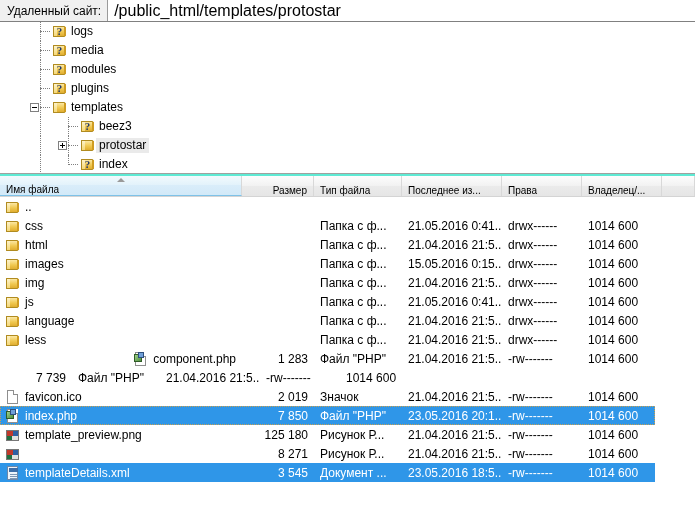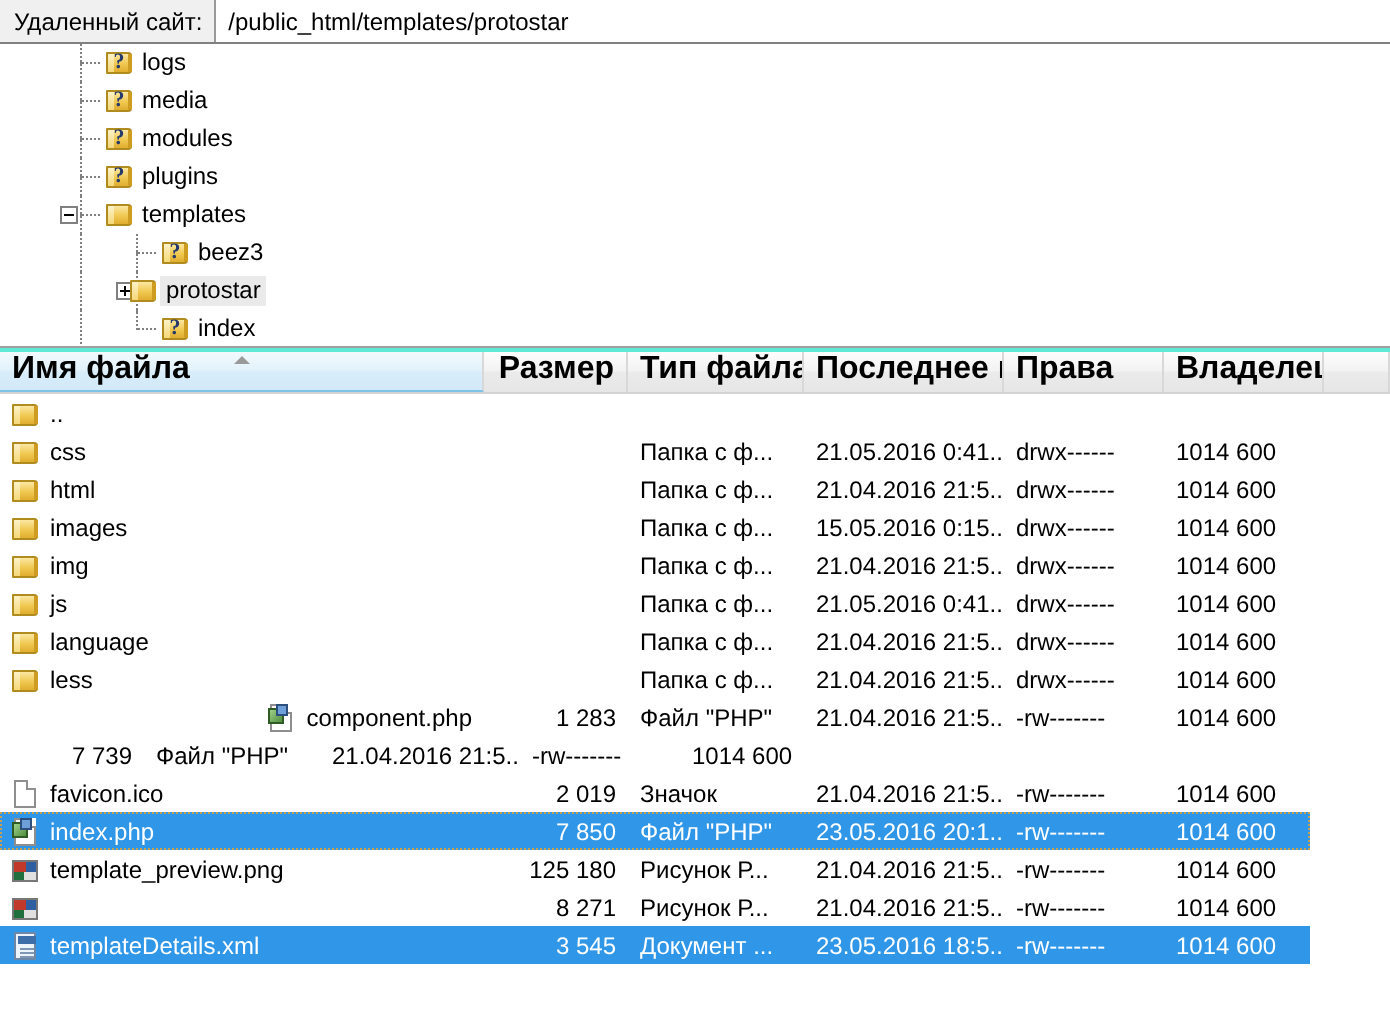--- a/index.html
+++ b/index.html
@@ -29,21 +29,21 @@
     font-size: 12px;
     color: #000;
     height: 100%;
     box-sizing: border-box;
   }
   .pathbar-value {
     display: flex; align-items: center;
     flex: 1;
     padding: 4px 6px;
     background: #ffffff;
-    font-size: 12px;
+    font-size: 16px;
     color: #000;
     box-sizing: border-box;
   }
 
   
   .treepane {
     position: absolute; left: 0; top: 22px; width: 695px; height: 152px;
     background: #ffffff;
     overflow: hidden;
     border-bottom: 1px solid #a0a0a0;
@@ -198,30 +198,29 @@
   .lheader {
     position: relative;
     height: 21px;
     background: linear-gradient(180deg,#fdfdfd 0%, #f2f2f2 48%, #ebebeb 50%, #e6e6e6 100%);
     border-bottom: 1px solid #d4d4d4;
     display: flex;
     box-sizing: border-box;
   }
   .hcell {
     position: relative;
-    display: flex; align-items: flex-start;
+    display: flex; align-items: flex-end;
     height: 100%;
-    font-size: 16px;
+    font-size: 10px;
     color: #000;
     border-right: 1px solid #d8d8d8;
     box-sizing: border-box;
     padding: 0 6px;
     white-space: nowrap;
     overflow: hidden;
-    font-weight: bold;
   }
   .hcell.sorted {
     background: linear-gradient(180deg,#f2fafd 0%, #e2f2fb 48%, #d9edfa 50%, #d2e9f8 100%);
     border-bottom: 1px solid #7ec2e8;
   }
   .hcell.right { justify-content: flex-end; }
   .sortarrow {
     position: absolute;
     left: 50%; top: 2px;
     margin-left: -4px;
@@ -359,21 +358,21 @@
               <span class="qmark">?</span>
             </span>
             <span class="tree-label">beez3</span>
           </span>
         </div>
         <div class="tree-row">
           <span class="vline" style="left: 40px; top: 0px; height: 19px;"></span>
           <span class="vline" style="left: 68px; top: 0px; height: 19px;"></span>
           <span class="hline" style="left: 68px; width: 10px; top: 9px;"></span>
           <span class="expander plus" style="left: 58px; top: 5px;"></span>
-          <span style="position: absolute; left: 64px; top: 1px; display: flex; align-items: center;">
+          <span style="position: absolute; left: 80px; top: 1px; display: flex; align-items: center;">
             <span class="ico">
               <span class="folder">
                 <span class="back"></span>
                 <span class="spine"></span>
                 <span class="edge"></span>
               </span>
             </span>
             <span class="tree-label sel">protostar</span>
           </span>
         </div>

